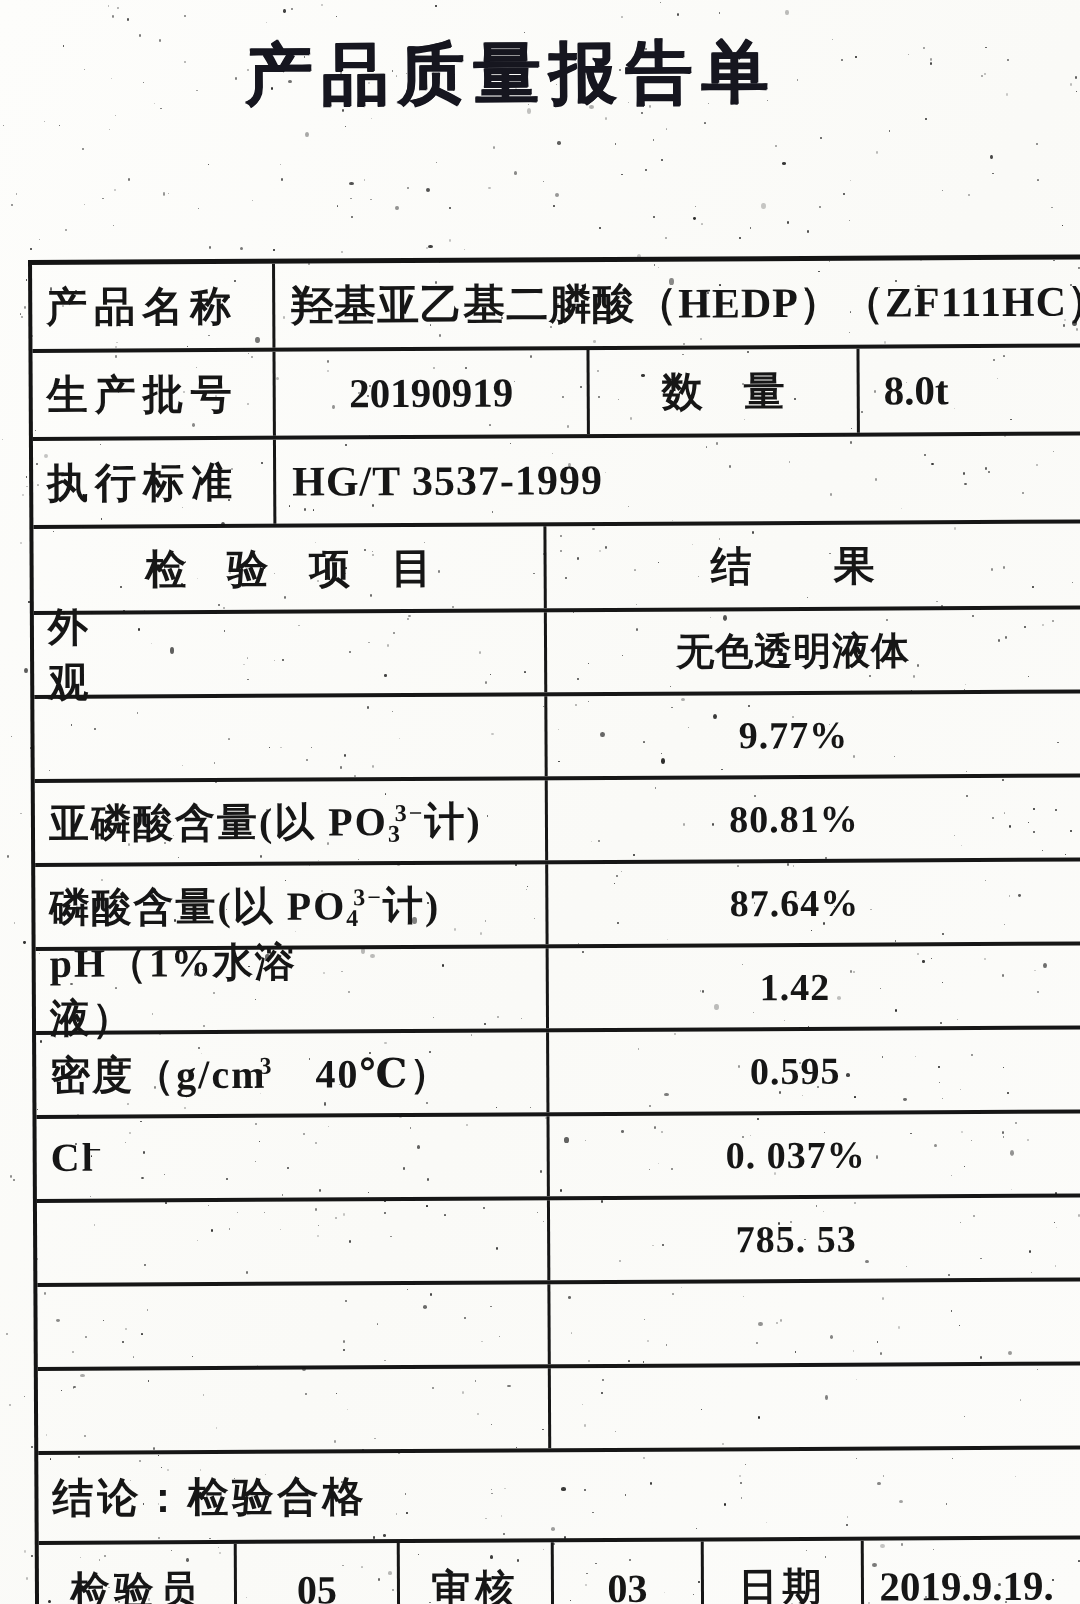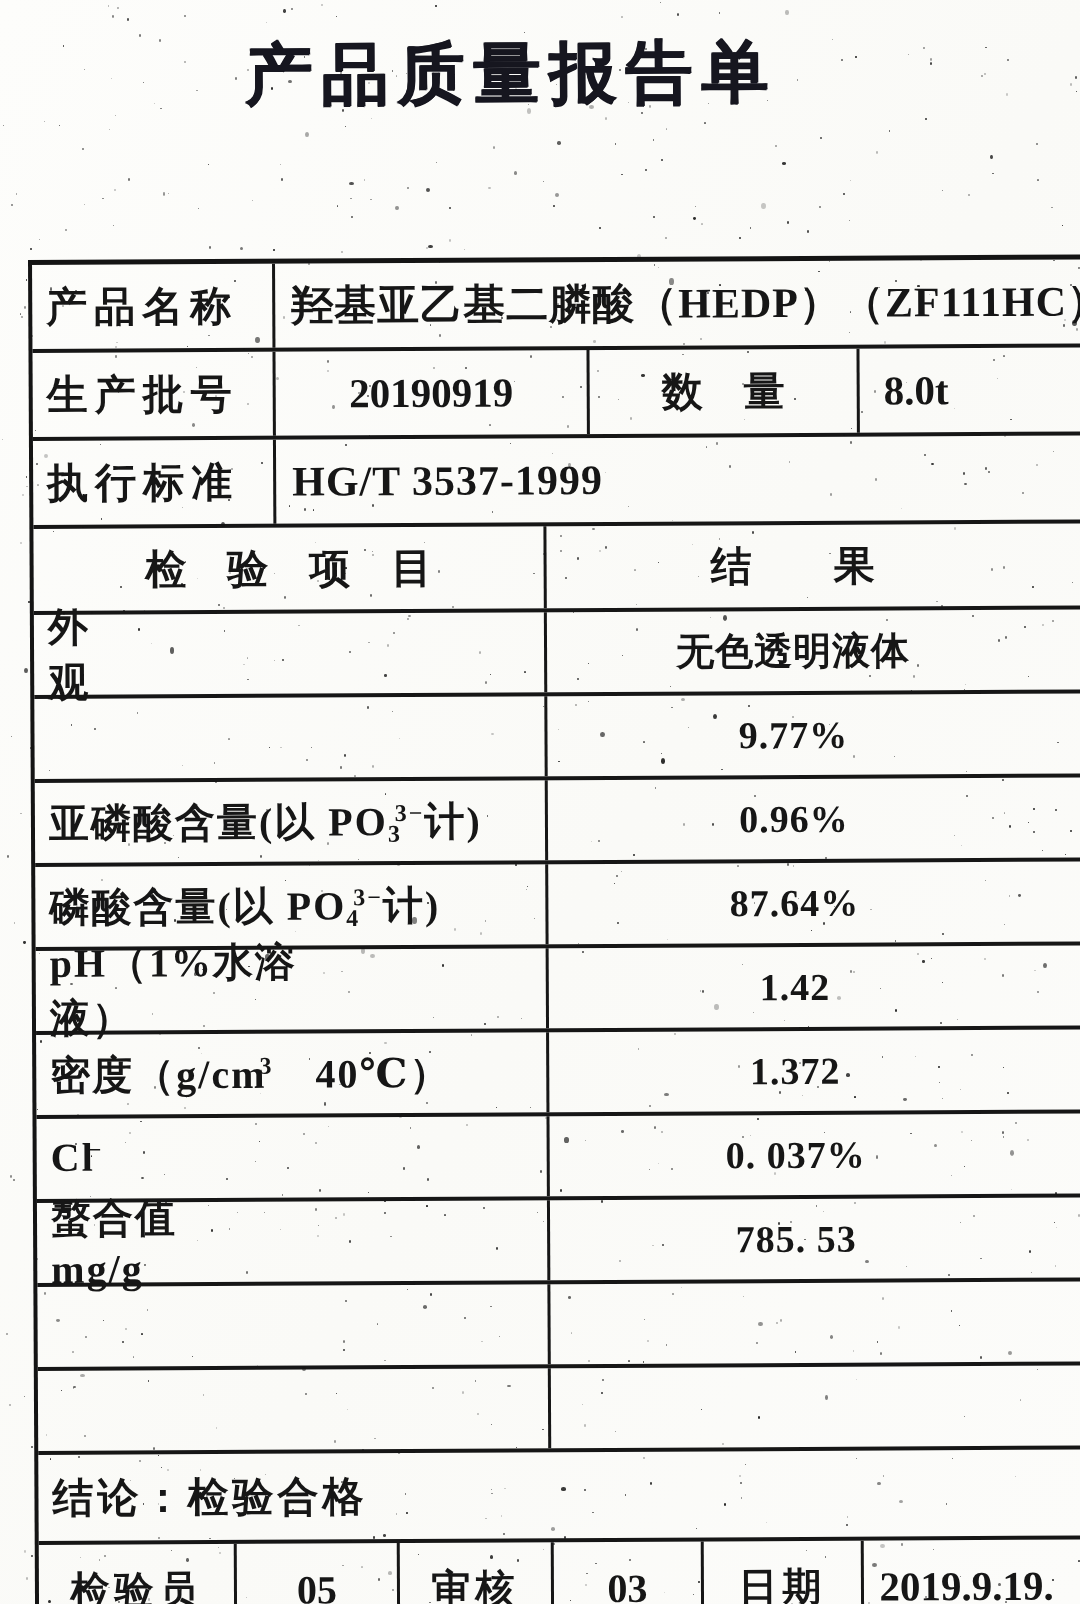--- a/index.html
+++ b/index.html
@@ -1086,21 +1086,21 @@
       <div class="cell c-result">
           <span>9.77%</span>
         </div>
     </div>
 
     <div class="row rb">
       <div class="cell c-item">
           <span class="txt"><span>亚磷酸含量(以 PO</span><sub>3</sub><sup>3−</sup><span>计)</span></span>
         </div>
       <div class="cell c-result">
-          <span>0.96%</span>
+          <span>80.81%</span>
         </div>
     </div>
 
     <div class="row rb">
       <div class="cell c-item">
           <span class="txt"><span>磷酸含量(以 PO</span><sub>4</sub><sup>3−</sup><span>计)</span></span>
         </div>
       <div class="cell c-result">
           <span>87.64%</span>
         </div>
@@ -1113,36 +1113,36 @@
       <div class="cell c-result">
           <span>1.42</span>
         </div>
     </div>
 
     <div class="row rb">
       <div class="cell c-item">
           <span class="txt"><span>密度（g/cm</span><sub></sub><sup>3</sup><span>　40℃）</span></span>
         </div>
       <div class="cell c-result">
-          <span>1.372</span>
+          <span>0.595</span>
         </div>
     </div>
 
     <div class="row rb">
       <div class="cell c-item">
           <span class="txt"><span>Cl</span><sub></sub><sup>−</sup><span></span></span>
         </div>
       <div class="cell c-result">
           <span>0. 037%</span>
         </div>
     </div>
 
     <div class="row rb">
       <div class="cell c-item">
-          <span class="txt"><span>螯合值 mg/g</span><sub></sub><sup></sup><span></span></span>
+          <span class="txt"><sub></sub><sup></sup><span></span></span>
         </div>
       <div class="cell c-result">
           <span>785. 53</span>
         </div>
     </div>
 
     <div class="row rb">
       <div class="cell c-item">
           <span class="txt"><span></span><sub></sub><sup></sup><span></span></span>
         </div>

